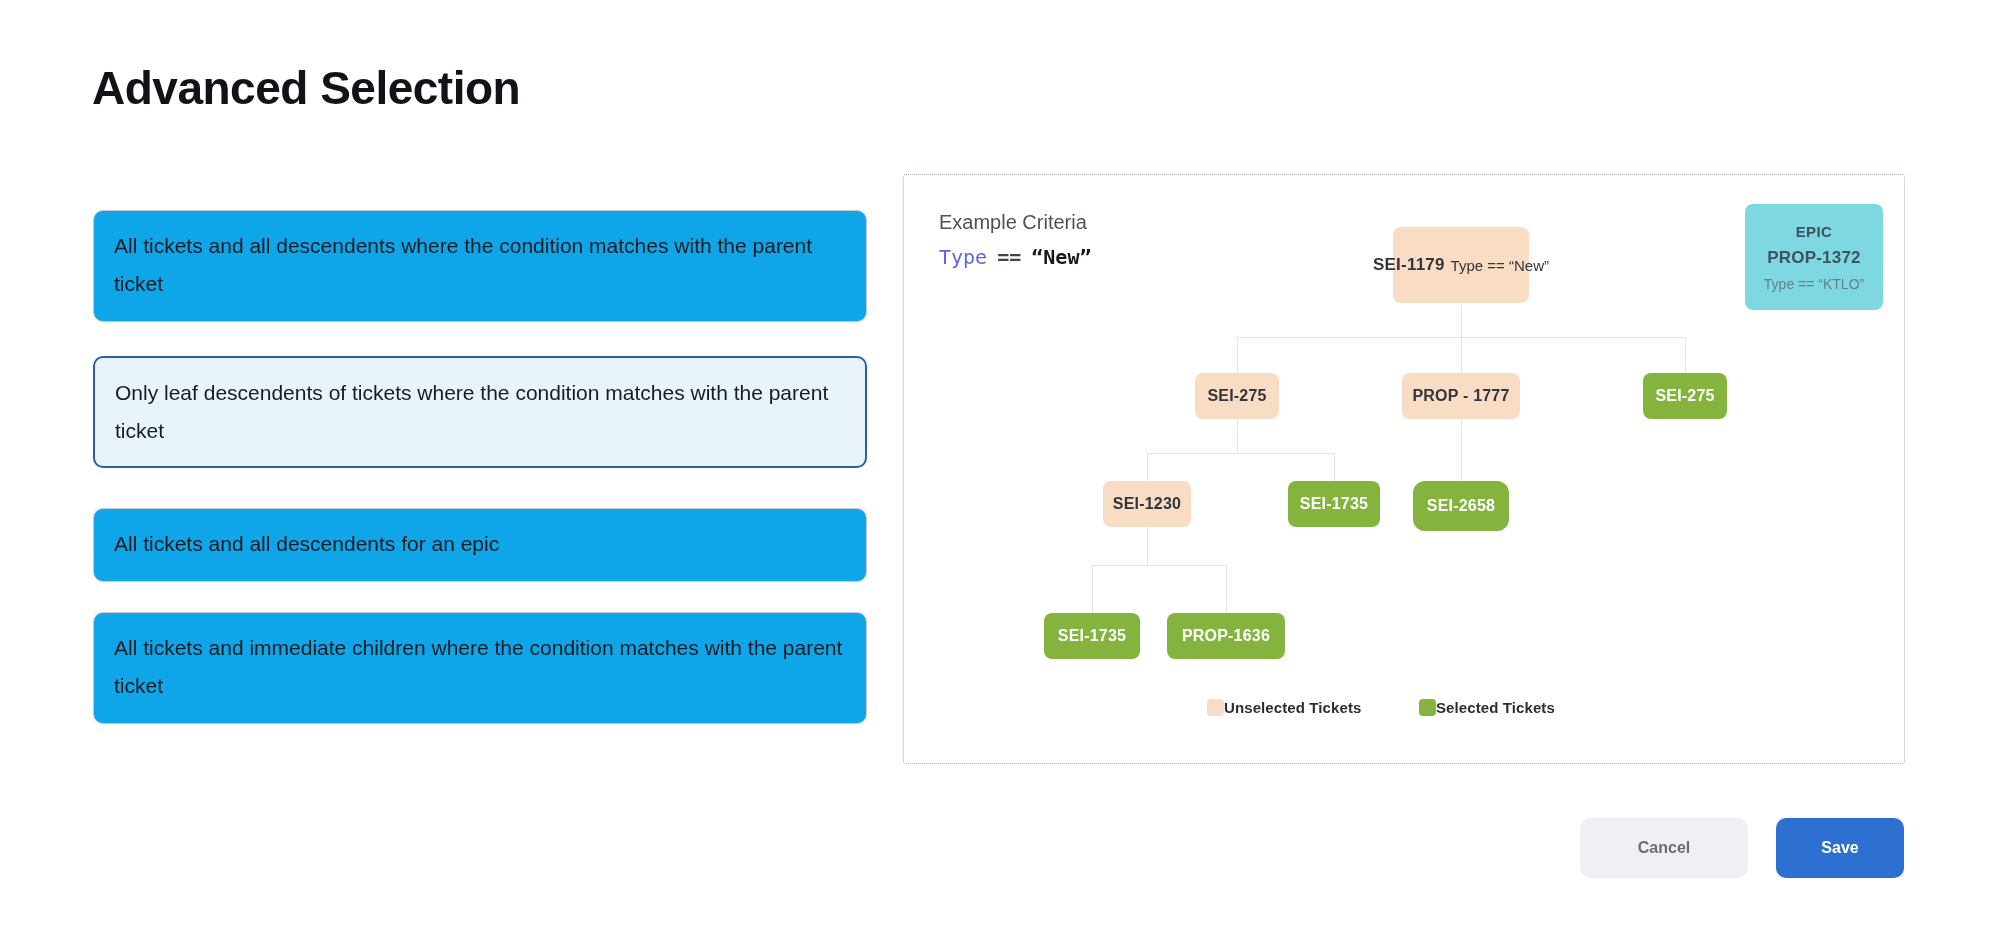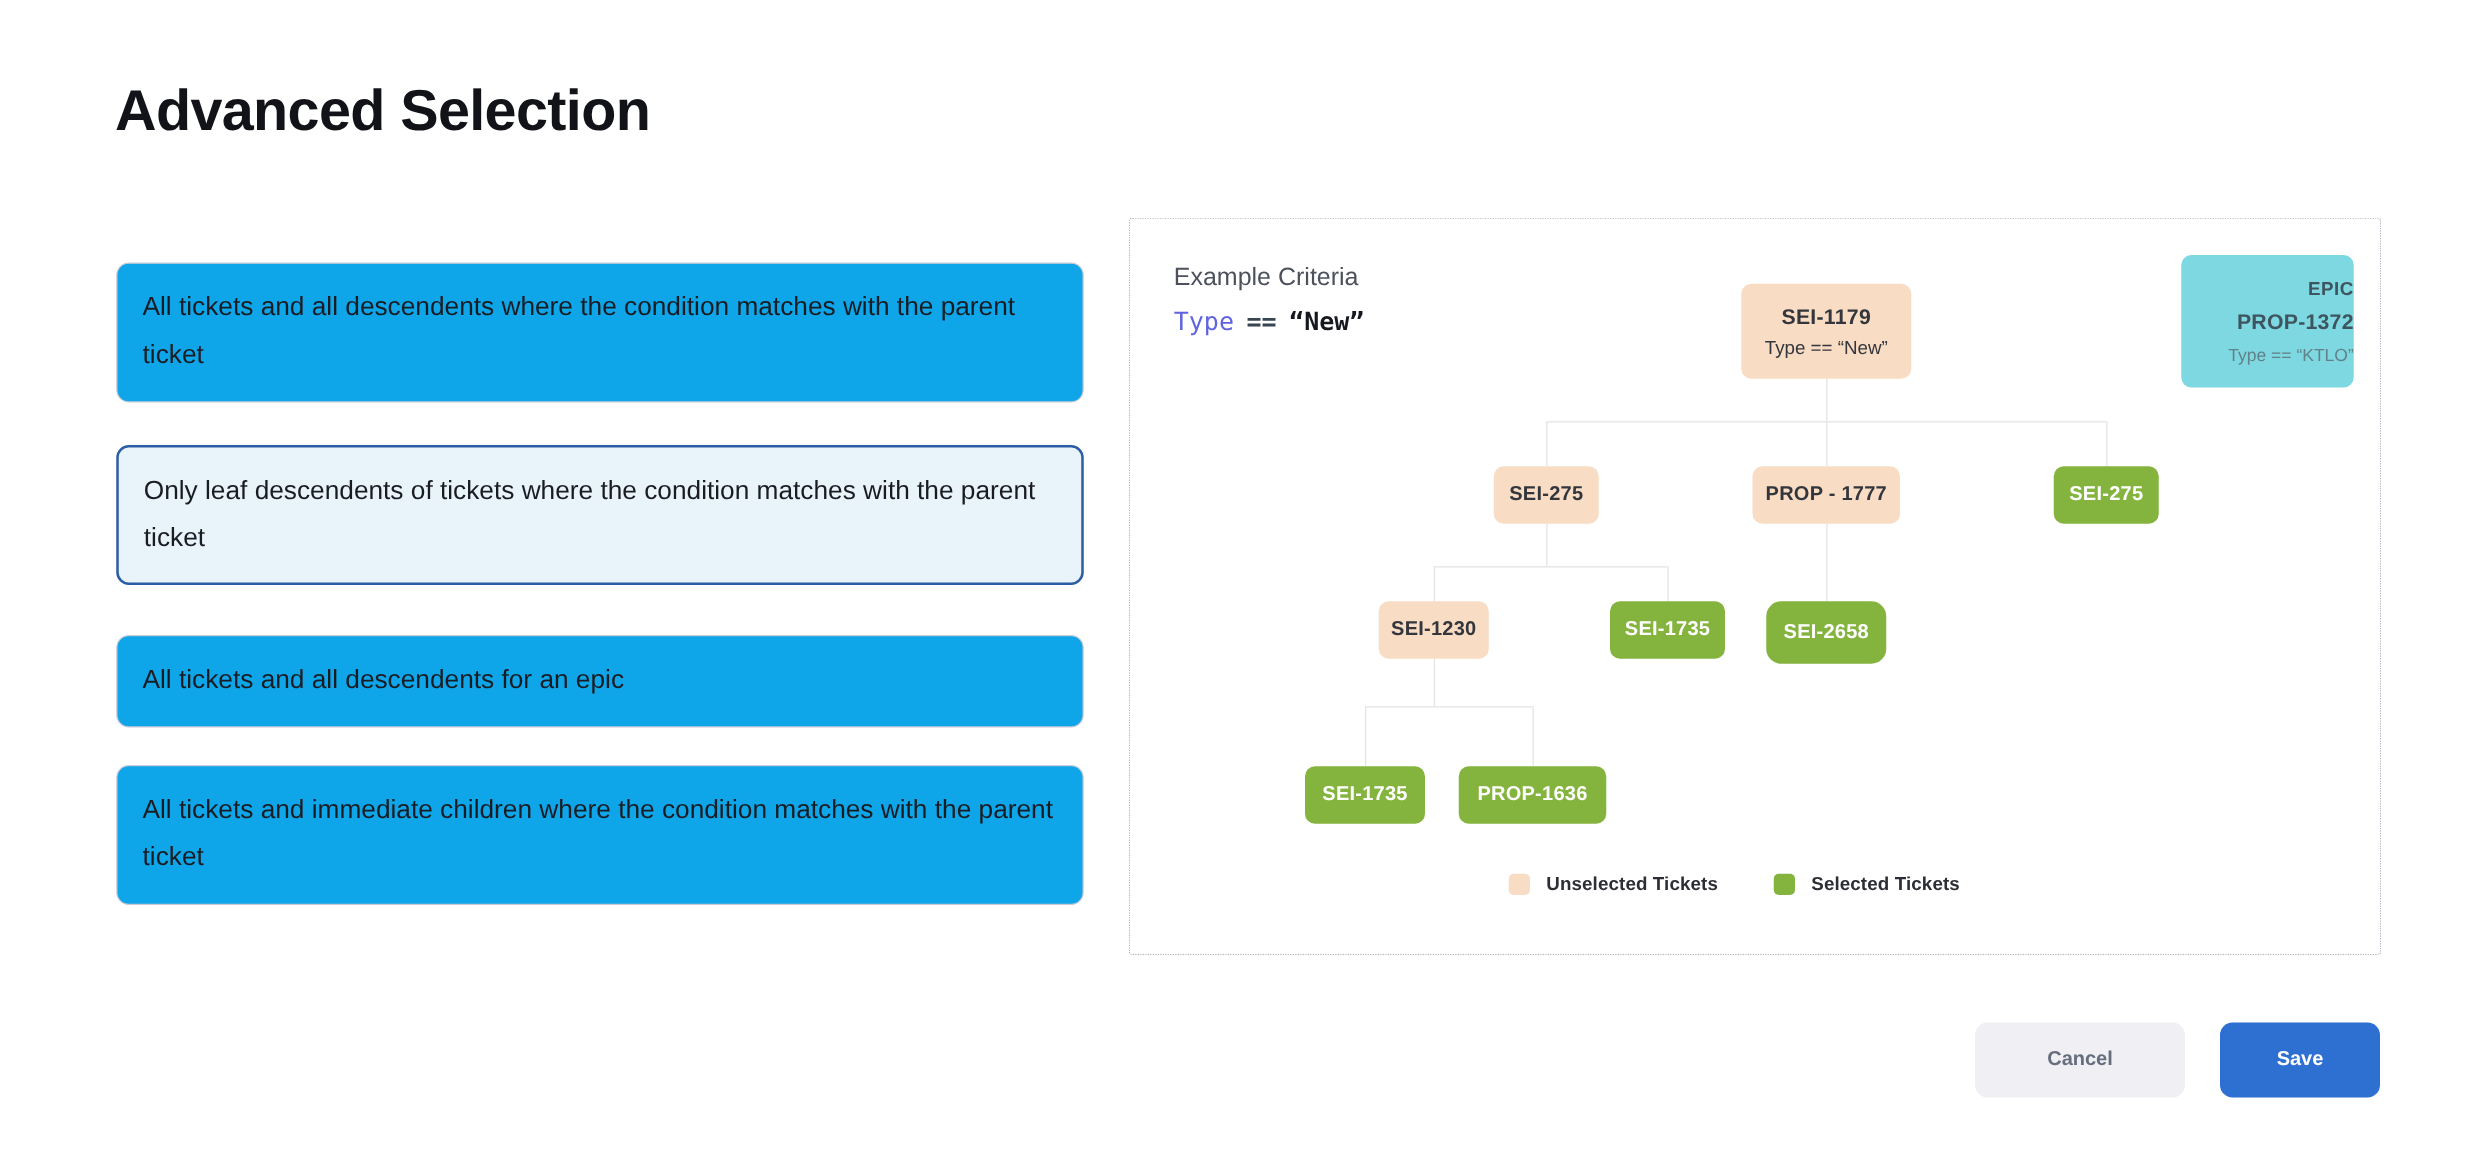--- a/index.html
+++ b/index.html
@@ -64,38 +64,38 @@
     position: absolute;
     box-sizing: border-box;
     border-radius: 8px;
     display: flex; align-items: center; justify-content: center;
     font-size: 16px; font-weight: 700; letter-spacing: 0.2px;
     white-space: nowrap;
   }
   .tnode.peach { background: var(--c-peach); color: var(--c-node_text); }
   .tnode.green { background: var(--c-green); color: #ffffff; }
   .tnode.root {
-    flex-direction: column; gap: 6px;
+    flex-direction: row; gap: 6px;
   }
   .tnode.root .nid { font-size: 17px; }
   .tnode.root .ncond { font-size: 15px; font-weight: 400; letter-spacing: 0; }
   .tnode.epic {
     background: var(--c-cyan); color: var(--c-epic_text);
     flex-direction: column; gap: 8px;
   }
   .tnode.epic .nkind { font-size: 15px; letter-spacing: 0.4px; }
   .tnode.epic .nid { font-size: 17px; }
   .tnode.epic .ncond { font-size: 14px; font-weight: 400; letter-spacing: 0; color: var(--c-epic_sub); }
 
   
   .vline { position: absolute; width: 1px; background: var(--c-connector); }
   .hline { position: absolute; height: 1px; background: var(--c-connector); }
 
   
-  .legend-item { position: absolute; display: flex; align-items: center; gap: 13px; top: 524px; }
+  .legend-item { position: absolute; display: flex; align-items: center; top: 524px; }
   .swatch { width: 17px; height: 17px; border-radius: 4px; flex: none; }
   .swatch.peach { background: var(--c-peach); }
   .swatch.green { background: var(--c-green); }
   .legend-label { font-size: 15px; font-weight: 700; color: var(--c-legend_text); letter-spacing: 0.1px; }
 
   
   .btn {
     position: absolute; top: 818px; height: 60px;
     box-sizing: border-box; border: none; border-radius: 10px;
     font-family: "Liberation Sans", sans-serif;
@@ -127,21 +127,21 @@
   </div>
 
   <div class="panel">
 
     <div class="example-label">Example Criteria</div>
 
     <div class="criteria">
       <span class="field">Type</span><span class="op">==</span><span class="value">“New”</span>
     </div>
 
-    <div class="tnode epic" style="left:841px; top:29px; width:138px; height:106px;align-items:flex-end;">
+    <div class="tnode epic" style="left:841px; top:29px; width:138px; height:106px;">
       <span class="nkind">EPIC</span>
       <span class="nid">PROP-1372</span>
       <span class="ncond">Type == “KTLO”</span>
     </div>
 
     <div class="tnode peach root" style="left:489px; top:52px; width:136px; height:76px;">
       <span class="nid">SEI-1179</span>
       <span class="ncond">Type == “New”</span>
     </div>
 

